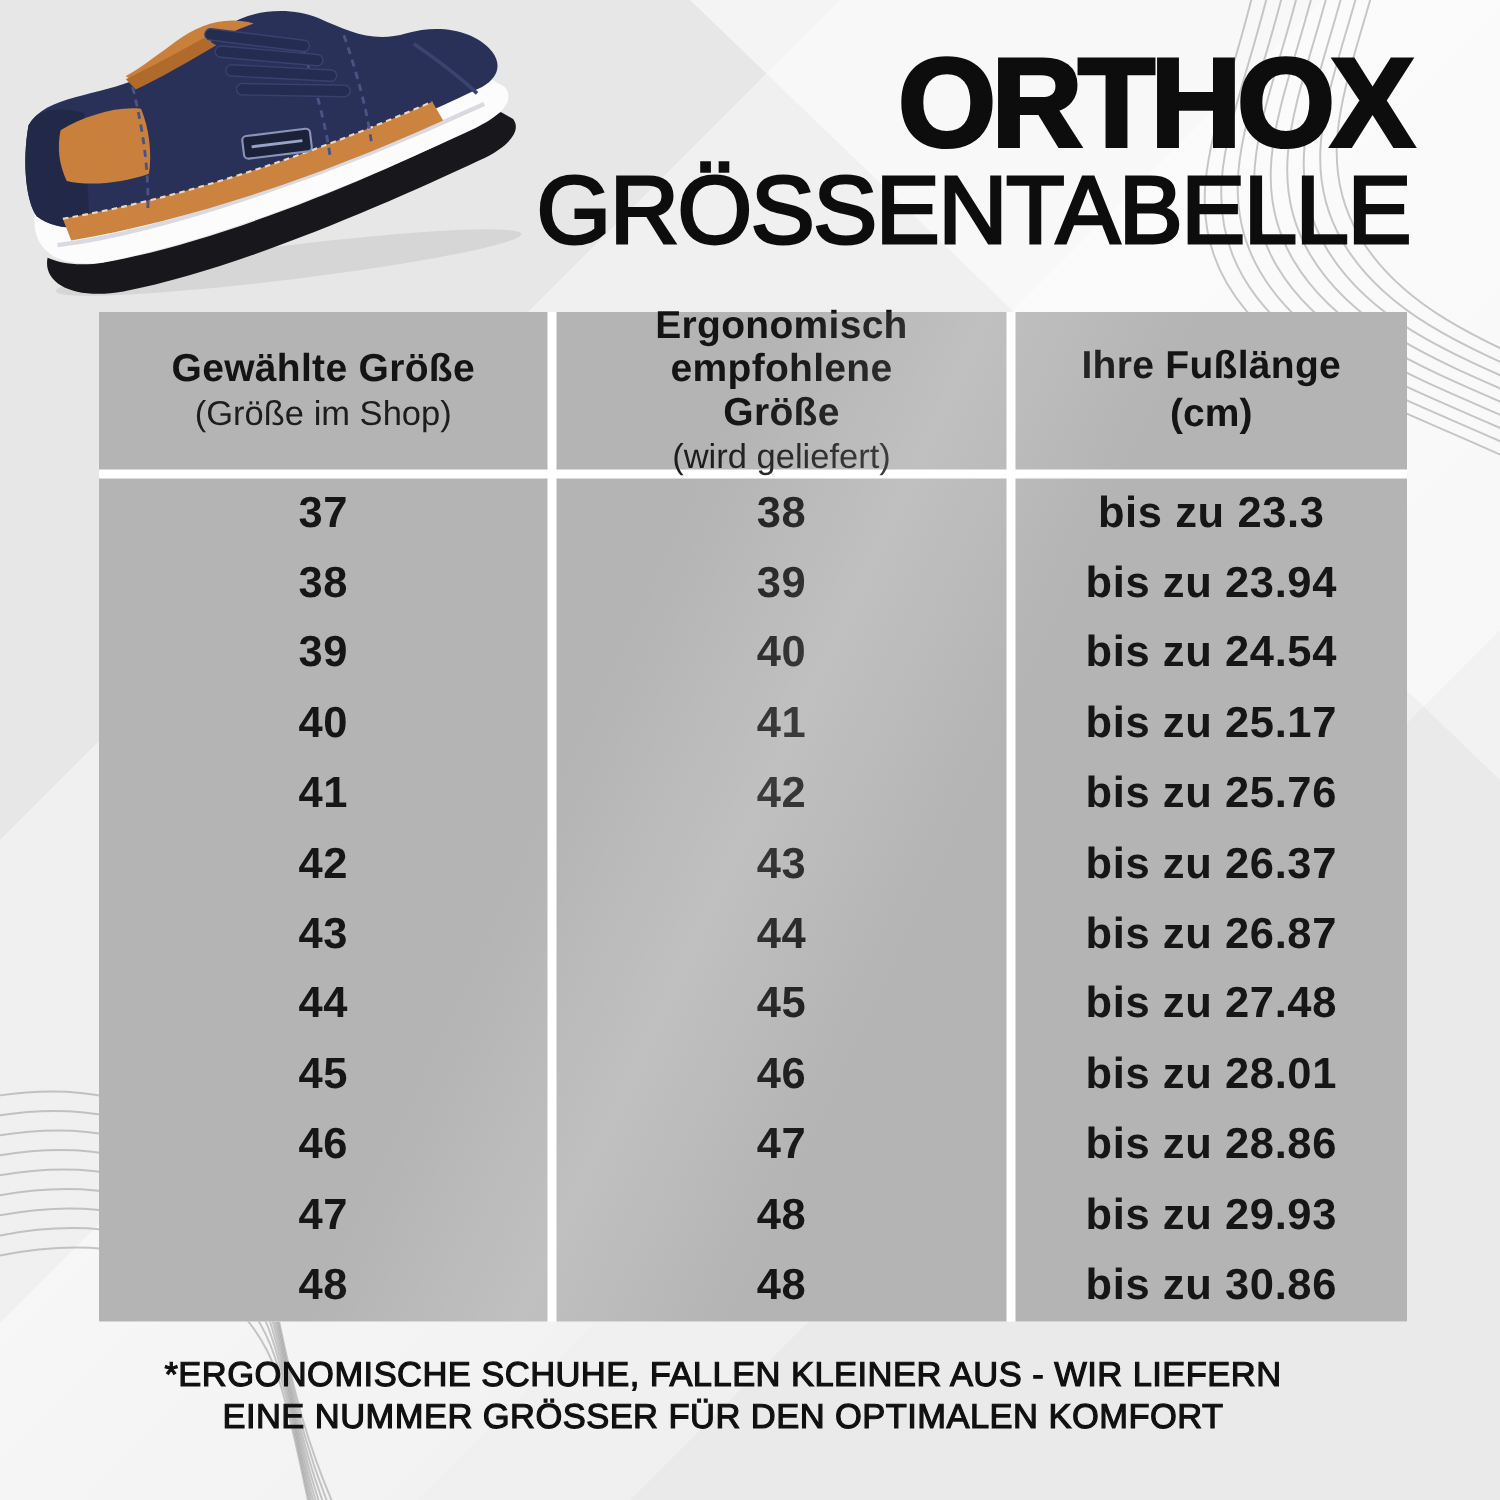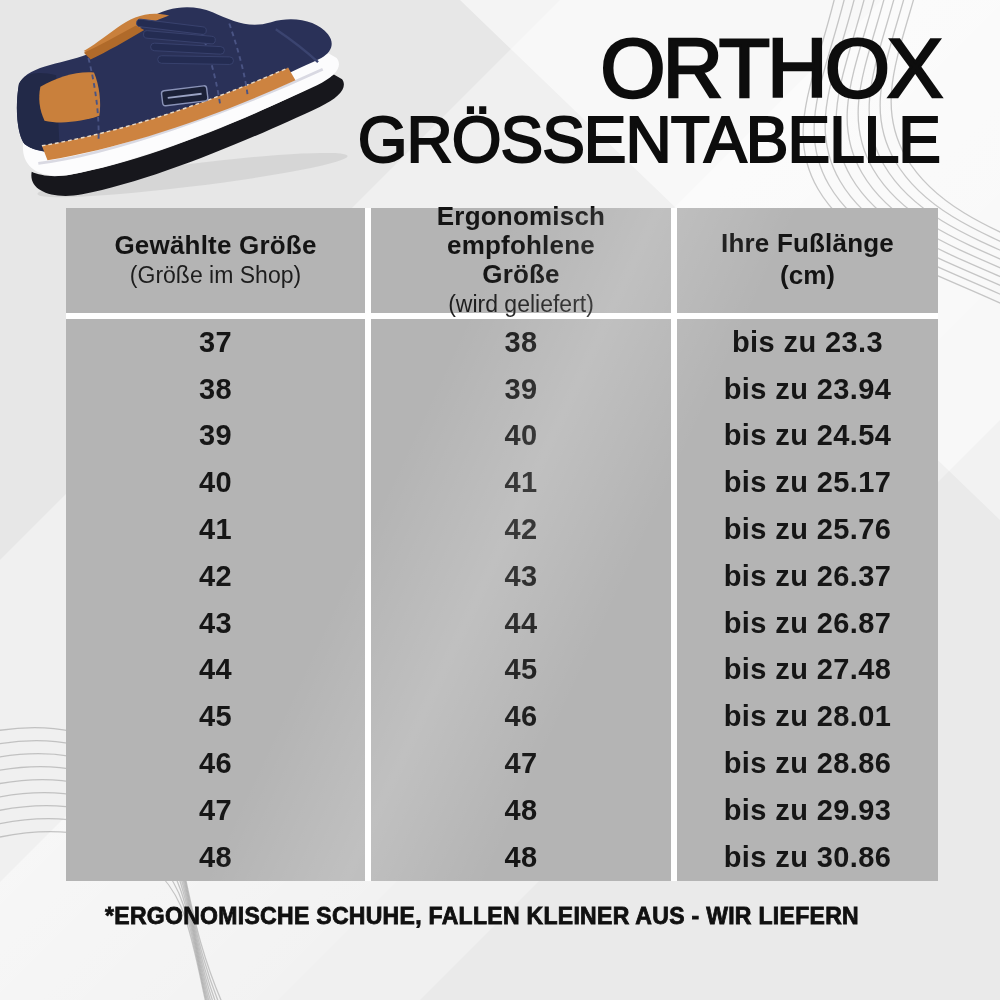--- a/index.html
+++ b/index.html
@@ -23,21 +23,21 @@
   .waves{position:absolute;}
   .waves path{fill:none;stroke:#9a9a9a;stroke-width:1.3;opacity:0.55;}
   .waves-tr{top:-6px;right:-8px;}
   .waves-bl{left:-6px;bottom:-8px;}
 
   
   .shoe-wrap{position:absolute;left:4px;top:0;width:398px;height:210px;}
 
   
   .title-block{position:absolute;top:26px;right:60px;text-align:right;color:#0d0d0d;}
-  .title-line1{font-size:84px;font-weight:400;line-height:1.0;letter-spacing:-3px;
+  .title-line1{font-size:84px;font-weight:700;line-height:1.0;letter-spacing:-3px;
     -webkit-text-stroke:2.5px #0d0d0d;}
   .title-line2{font-size:64px;font-weight:400;line-height:0.95;letter-spacing:-1px;
     -webkit-text-stroke:2px #0d0d0d;}
 
   
   .size-table{position:absolute;left:66px;top:208px;display:flex;gap:6px;background:#ffffff;}
   .col{display:flex;flex-direction:column;gap:6px;}
   .col-shop{width:299px;}
   .col-delivered{width:300px;}
   .col-foot{width:261px;}
@@ -49,21 +49,21 @@
   .th-sub.bold{font-weight:bold;font-size:26px;color:#141414;}
   .tb{background:#b4b4b4;display:flex;flex-direction:column;}
   .cell{height:46.8px;display:flex;align-items:center;justify-content:center;
     font-size:29px;font-weight:bold;color:#161616;letter-spacing:0.4px;}
   .table-sheen{position:absolute;left:66px;top:208px;width:872px;height:673px;
     background:linear-gradient(115deg,transparent 38%,rgba(255,255,255,0.16) 50%,transparent 62%);
     pointer-events:none;}
 
   
   .footer{position:absolute;top:903px;left:0;width:964px;text-align:center;
-    color:#101010;font-size:23px;font-weight:bold;line-height:1.2;
+    color:#101010;font-size:23px;font-weight:normal;line-height:1.2;
     letter-spacing:0.3px;-webkit-text-stroke:0.8px #101010;}
 </style>
 </head>
 <body>
 
 <div class="bg-tri-tl"></div>
 <div class="bg-tri-tr"></div>
 <div class="bg-band"></div>
 <div class="bg-tri-br"></div>
 
@@ -214,13 +214,14 @@
         <div class="cell">bis zu 28.86</div>
         <div class="cell">bis zu 29.93</div>
         <div class="cell">bis zu 30.86</div>
       </div>
   </div>
 </div>
 <div class="table-sheen"></div>
 
 <div class="footer">
   <div>*ERGONOMISCHE SCHUHE, FALLEN KLEINER AUS - WIR LIEFERN</div>
+  <div>EINE NUMMER GRÖSSER FÜR DEN OPTIMALEN KOMFORT</div>
 </div>
 
 </body></html>

